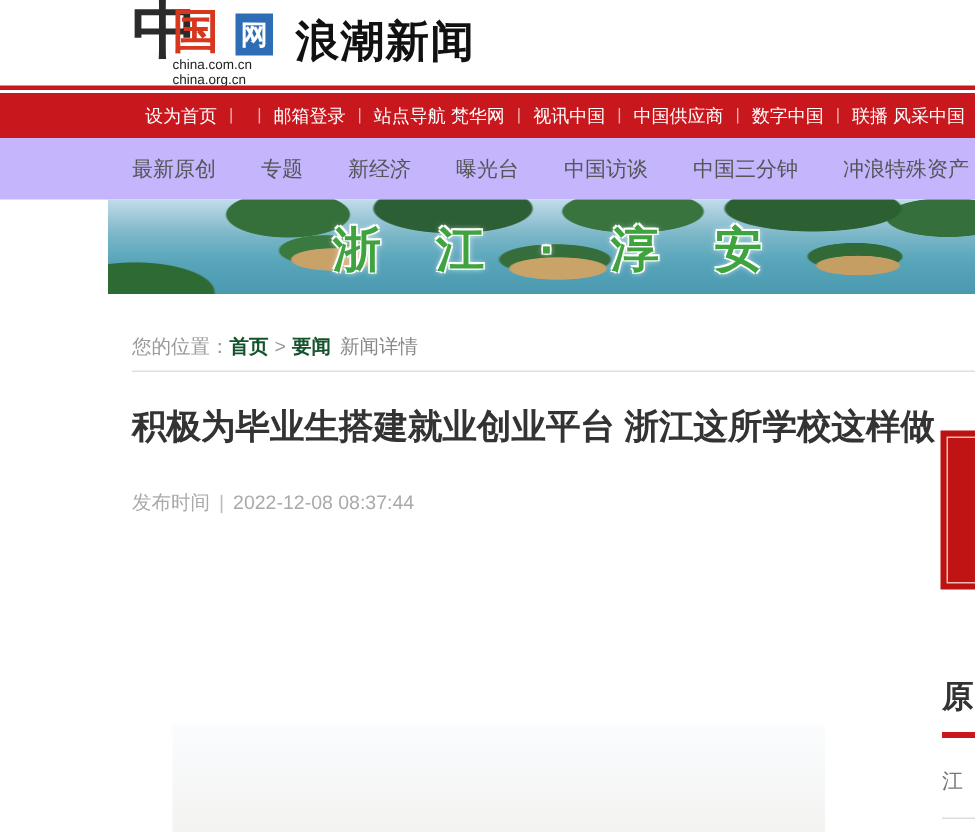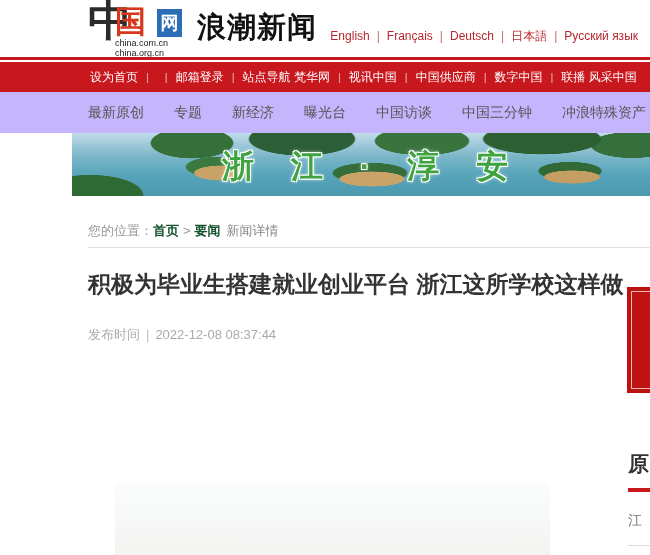--- a/index.html
+++ b/index.html
@@ -20,21 +20,21 @@
   .logo-sitename { position:absolute; left:112px; top:6px; font-size:29px; font-weight:bold; color:#111;
                    font-family:"DejaVu Serif","Liberation Serif",serif; letter-spacing:1px; white-space:nowrap; }
   .langs { position:absolute; right:12px; top:28px; font-size:12px; color:#c0392b; white-space:nowrap; }
   .langs a { color:#b8272d; text-decoration:none; cursor:pointer; }
   .langs .sep { color:#c86a6a; margin:0 7px; }
 
   .red-rule { position:absolute; left:0; top:57px; width:650px; height:3px; background:#c9171e; }
 
   
   .rednav { position:absolute; left:0; top:62px; width:650px; height:30px; background:#c9171e;
-            display:flex; align-items:center; padding-left:90px; white-space:nowrap; overflow:hidden; }
+            display:flex; align-items:center; padding-left:90px; white-space:nowrap; overflow:hidden;justify-content:center; }
   .rednav a { color:#fff; font-size:12px; text-decoration:none; cursor:pointer; }
   .rednav .sep { color:rgba(255,255,255,.65); font-size:11px; margin:0 8px; }
 
   
   .subnav { position:absolute; left:0; top:92px; width:650px; height:41px; background:#c4b5fd;
             display:flex; align-items:center; padding-left:88px; white-space:nowrap; overflow:hidden; }
   .subnav a { color:#555; font-size:14px; text-decoration:none; margin-right:30px; cursor:pointer; }
 
   
   .banner { position:absolute; left:72px; top:133px; width:643px; height:63px; overflow:hidden; cursor:pointer;
@@ -94,23 +94,20 @@
     <div class="logo">
       <span class="logo-zhong">中</span>
       <span class="logo-guo">国</span>
       <span class="logo-wang-box">网</span>
       <span class="logo-domains">
         <span>china.com.cn</span><br>
         <span>china.org.cn</span>
       </span>
       <span class="logo-sitename">浪潮新闻</span>
     </div>
-    <div class="langs">
-      <a>English</a><span class="sep">|</span><a>Français</a><span class="sep">|</span><a>Deutsch</a><span class="sep">|</span><a>日本語</a><span class="sep">|</span><a>Русский язык</a>
-    </div>
   </div>
 
   <div class="red-rule"></div>
 
   <div class="rednav">
     <a>设为首页</a>
       <span class="sep">|</span>
       <span class="sep">|</span>
       <a>邮箱登录</a>
       <span class="sep">|</span>

